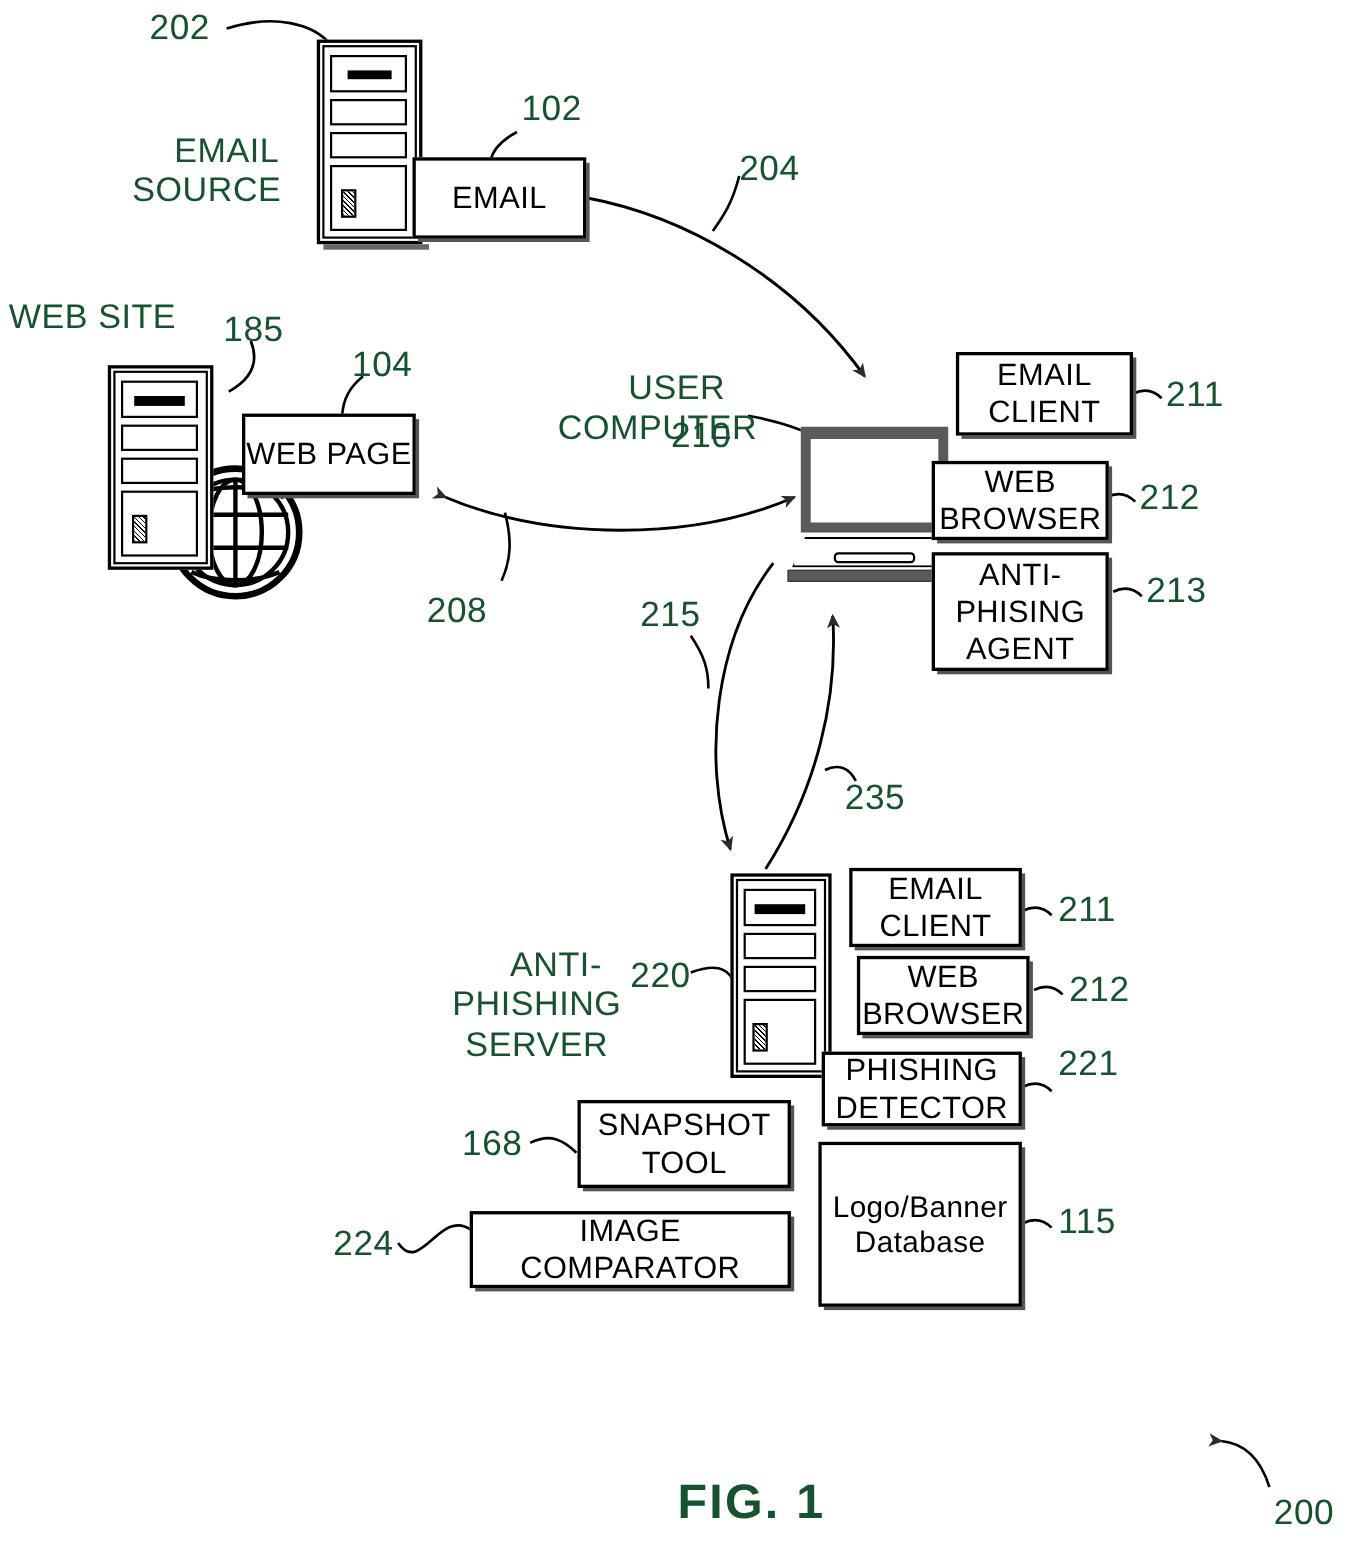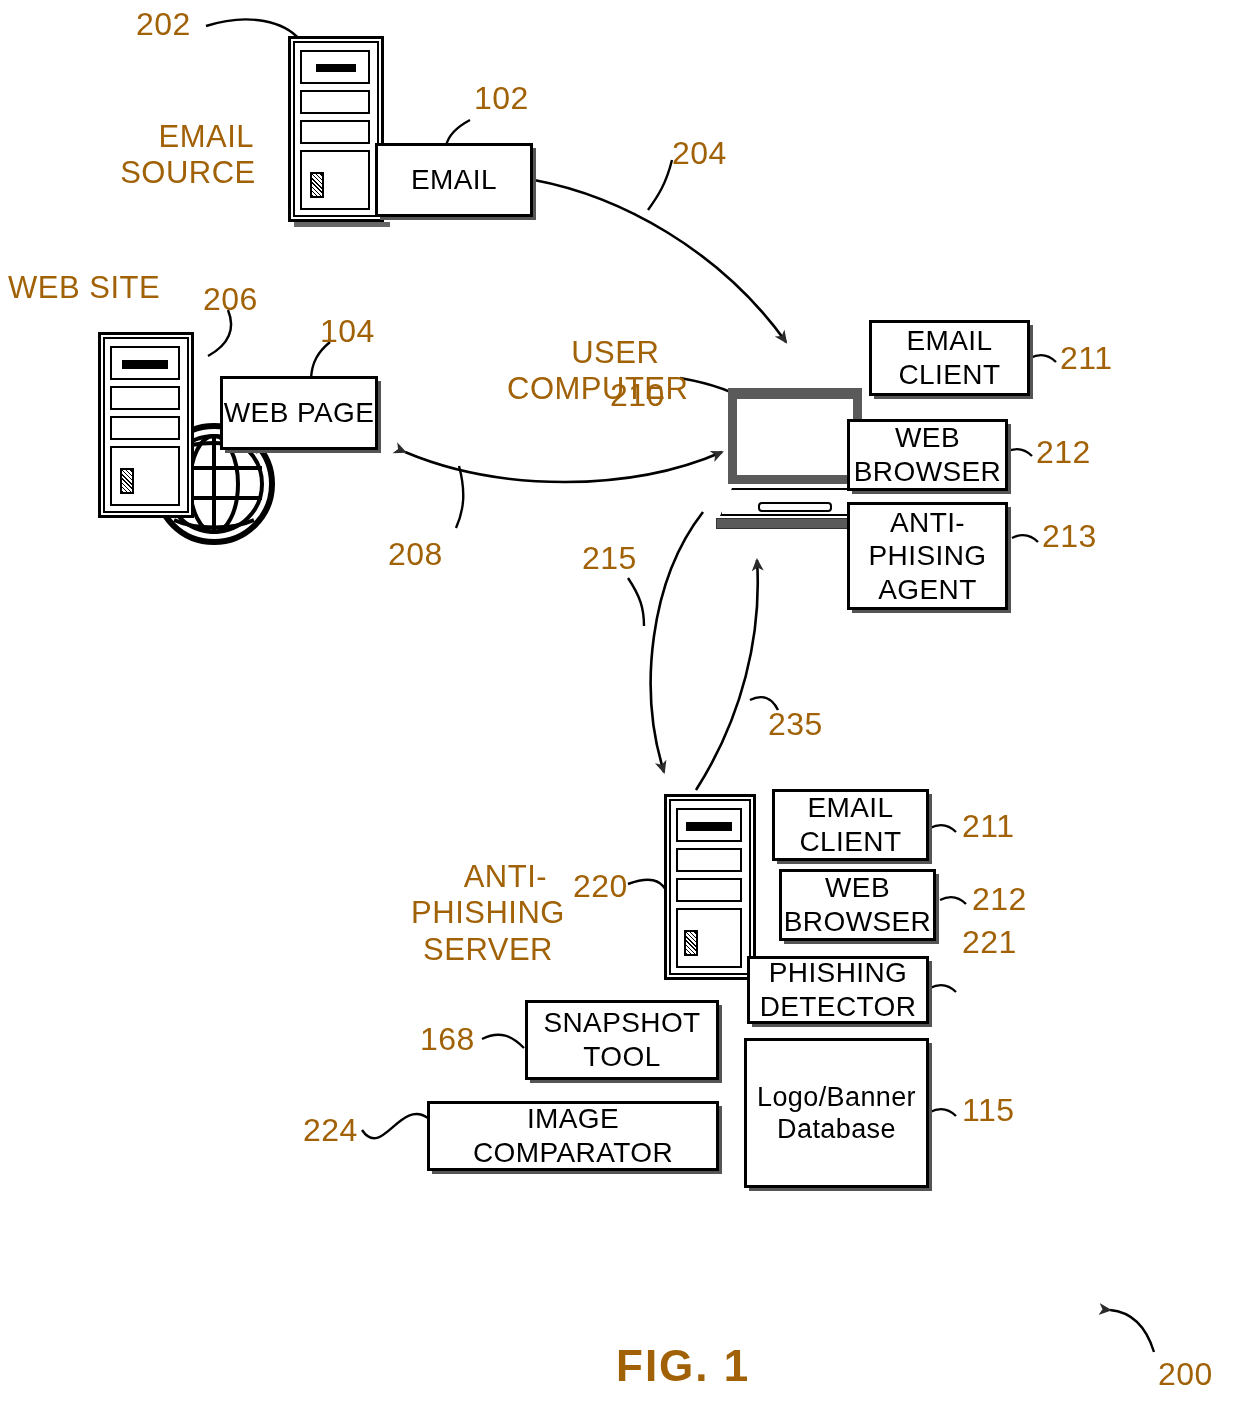--- a/index.html
+++ b/index.html
@@ -20,21 +20,21 @@
     position: absolute;
     left: 0;
     top: 0;
     width: 1240px;
     height: 1411px;
     pointer-events: none;
   }
   .lbl {
     position: absolute;
     font-family: "Liberation Sans", sans-serif;
-    color: #a16207;
+    color: #14532d;
     white-space: pre;
     line-height: 1.18;
   }
   .ref {
     font-size: 32px;
     letter-spacing: 0.5px;
   }
   .title-lbl {
     font-size: 31px;
     letter-spacing: 0.5px;
@@ -225,21 +225,21 @@
     <div class="bay" style="left:12px; top:14px; width:70px; height:34px;">
       <div class="slot" style="left:10px; top:12px; width:46px; height:9px;"></div>
     </div>
     <div class="bay" style="left:12px; top:54px; width:70px; height:24px;"></div>
     <div class="bay" style="left:12px; top:84px; width:70px; height:24px;"></div>
     <div class="bay" style="left:12px; top:114px; width:70px; height:60px;"></div>
     <div class="led" style="left:22px; top:136px; width:14px; height:26px;"></div>
   </div>
 
   <div class="lbl title-lbl" style="left:8px; top:270px;">WEB SITE</div>
-  <div class="lbl ref" style="left:203px; top:281px;">206</div>
+  <div class="lbl ref" style="left:203px; top:281px;">185</div>
 
   <div class="box" style="left:220px; top:376px; width:158px; height:74px;">
     <span style="white-space:pre-line;">WEB PAGE</span>
   </div>
   <div class="lbl ref" style="left:320px; top:313px;">104</div>
 
   <div class="lbl ref" style="left:388px; top:536px;">208</div>
 
   <div class="laptop" style="left:714px; top:388px; width:160px; height:150px;">
     <div class="screen" style="left:14px; top:0px; width:134px; height:96px;"></div>
@@ -304,21 +304,21 @@
   <div class="box" style="left:779px; top:869px; width:157px; height:72px;">
     <span style="white-space:pre-line;">WEB
 BROWSER</span>
   </div>
   <div class="lbl ref" style="left:972px; top:881px;">212</div>
 
   <div class="box" style="left:747px; top:956px; width:182px; height:68px;">
     <span style="white-space:pre-line;">PHISHING
 DETECTOR</span>
   </div>
-  <div class="lbl ref" style="left:962px; top:924px;">221</div>
+  <div class="lbl ref" style="left:962px; top:948px;">221</div>
 
   <div class="box" style="left:744px; top:1038px; width:185px; height:150px; font-size:27px;">
     <span style="white-space:pre-line;">Logo/Banner
 Database</span>
   </div>
   <div class="lbl ref" style="left:962px; top:1092px;">115</div>
 
   <div class="box" style="left:525px; top:1000px; width:194px; height:80px;">
     <span style="white-space:pre-line;">SNAPSHOT
 TOOL</span>

